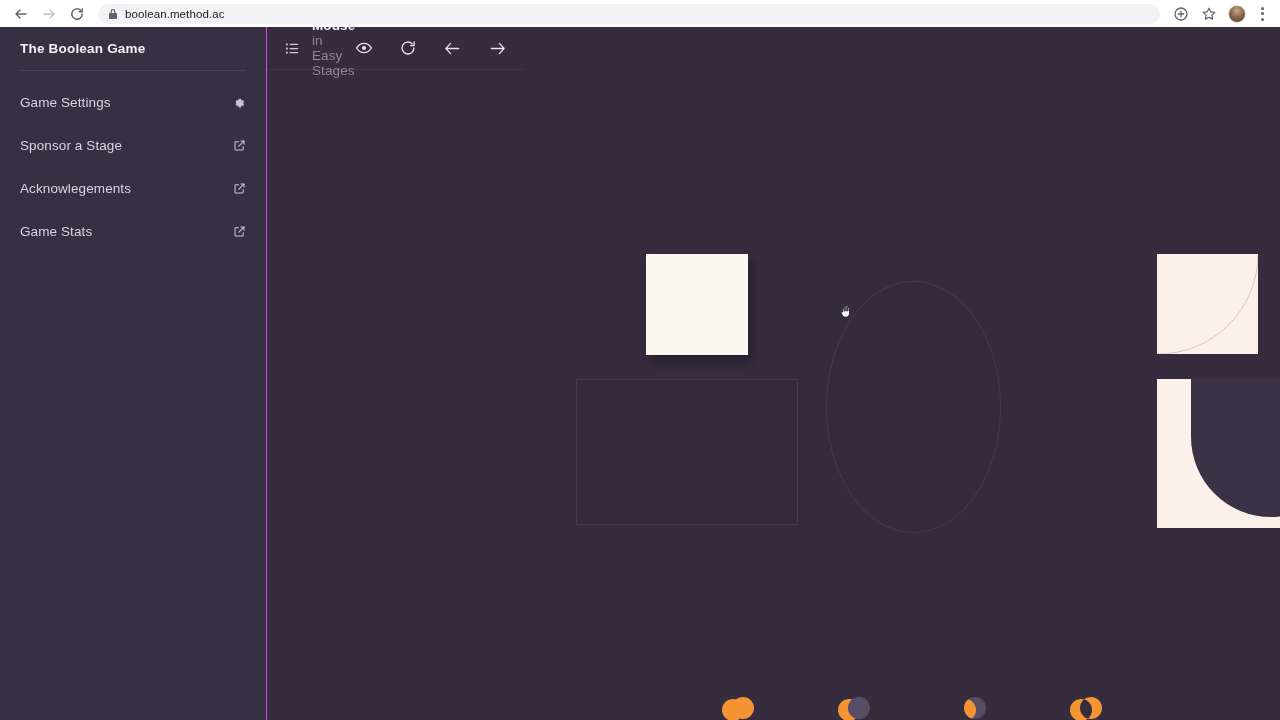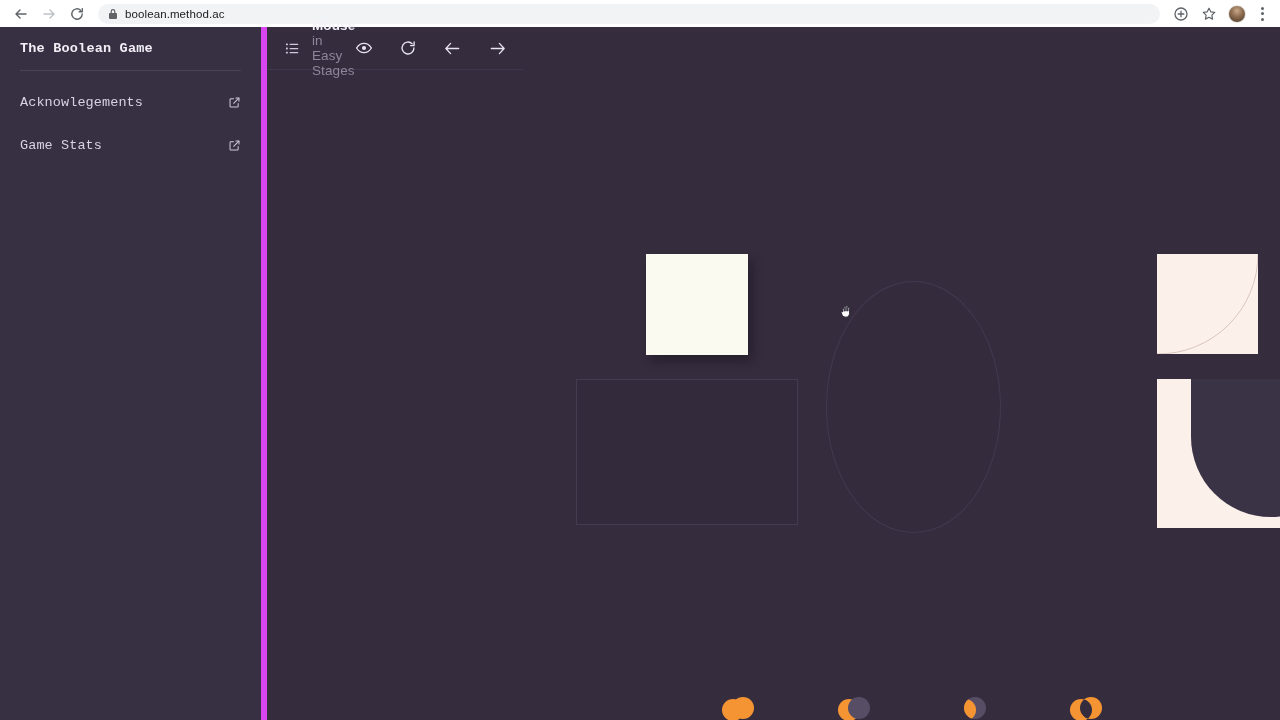--- a/index.html
+++ b/index.html
@@ -75,25 +75,24 @@
     height: 693px;
     display: flex;
     background: #352C3E;
   }
 
   
   .sidebar {
     width: 267px;
     flex: 0 0 267px;
     background: #373043;
-    border-right: 6px solid #d946ef;
+    border-right: 1px solid #d946ef;
     display: flex;
     flex-direction: column;
     position: relative;
-    font-family: Liberation Mono, monospace;
   }
   .brand {
     padding: 14px 20px 0 20px;
     font-size: 13.5px;
     font-weight: bold;
     color: #f2eff6;
     letter-spacing: .2px;
   }
   .brand-rule {
     margin: 14px 20px 0 20px;
@@ -281,21 +280,40 @@
 </div>
 
 <div class="app">
 
   <div class="sidebar">
     <div class="brand">The Boolean Game</div>
     <div class="brand-rule"></div>
 
     <div class="nav-list">
 
-
+      <div class="nav-item">
+        <span class="nav-label">Game Settings</span>
+        <span class="nav-icon">
+          <svg width="14" height="14" viewBox="0 0 16 16" fill="currentColor">
+              <path d="M8 5.2A2.8 2.8 0 1 0 8 10.8 2.8 2.8 0 0 0 8 5.2zm0 4.2a1.4 1.4 0 1 1 0-2.8 1.4 1.4 0 0 1 0 2.8z"></path>
+              <path d="M14 9.1l-1.2-.7a4.9 4.9 0 0 0 0-.8l1.2-.7-1.4-2.4-1.3.5a4.8 4.8 0 0 0-.7-.4L10.4 3H7.6l-.2 1.6a4.8 4.8 0 0 0-.7.4l-1.3-.5L4 6.9l1.2.7a4.9 4.9 0 0 0 0 .8L4 9.1l1.4 2.4 1.3-.5c.22.16.46.3.7.4L7.6 13h2.8l.2-1.6c.24-.1.48-.24.7-.4l1.3.5z" opacity=".92"></path>
+            </svg>
+        </span>
+      </div>
+
+      <div class="nav-item">
+        <span class="nav-label">Sponsor a Stage</span>
+        <span class="nav-icon">
+          <svg width="13" height="13" viewBox="0 0 16 16" fill="none" stroke="currentColor" stroke-width="1.25" stroke-linecap="round" stroke-linejoin="round">
+              <path d="M12.5 9.2v3.3a1 1 0 0 1-1 1h-8a1 1 0 0 1-1-1v-8a1 1 0 0 1 1-1h3.3"></path>
+              <path d="M9.7 2.5h3.8v3.8"></path>
+              <path d="M7 9l6.3-6.3"></path>
+            </svg>
+        </span>
+      </div>
 
       <div class="nav-item">
         <span class="nav-label">Acknowlegements</span>
         <span class="nav-icon">
           <svg width="13" height="13" viewBox="0 0 16 16" fill="none" stroke="currentColor" stroke-width="1.25" stroke-linecap="round" stroke-linejoin="round">
               <path d="M12.5 9.2v3.3a1 1 0 0 1-1 1h-8a1 1 0 0 1-1-1v-8a1 1 0 0 1 1-1h3.3"></path>
               <path d="M9.7 2.5h3.8v3.8"></path>
               <path d="M7 9l6.3-6.3"></path>
             </svg>
         </span>

